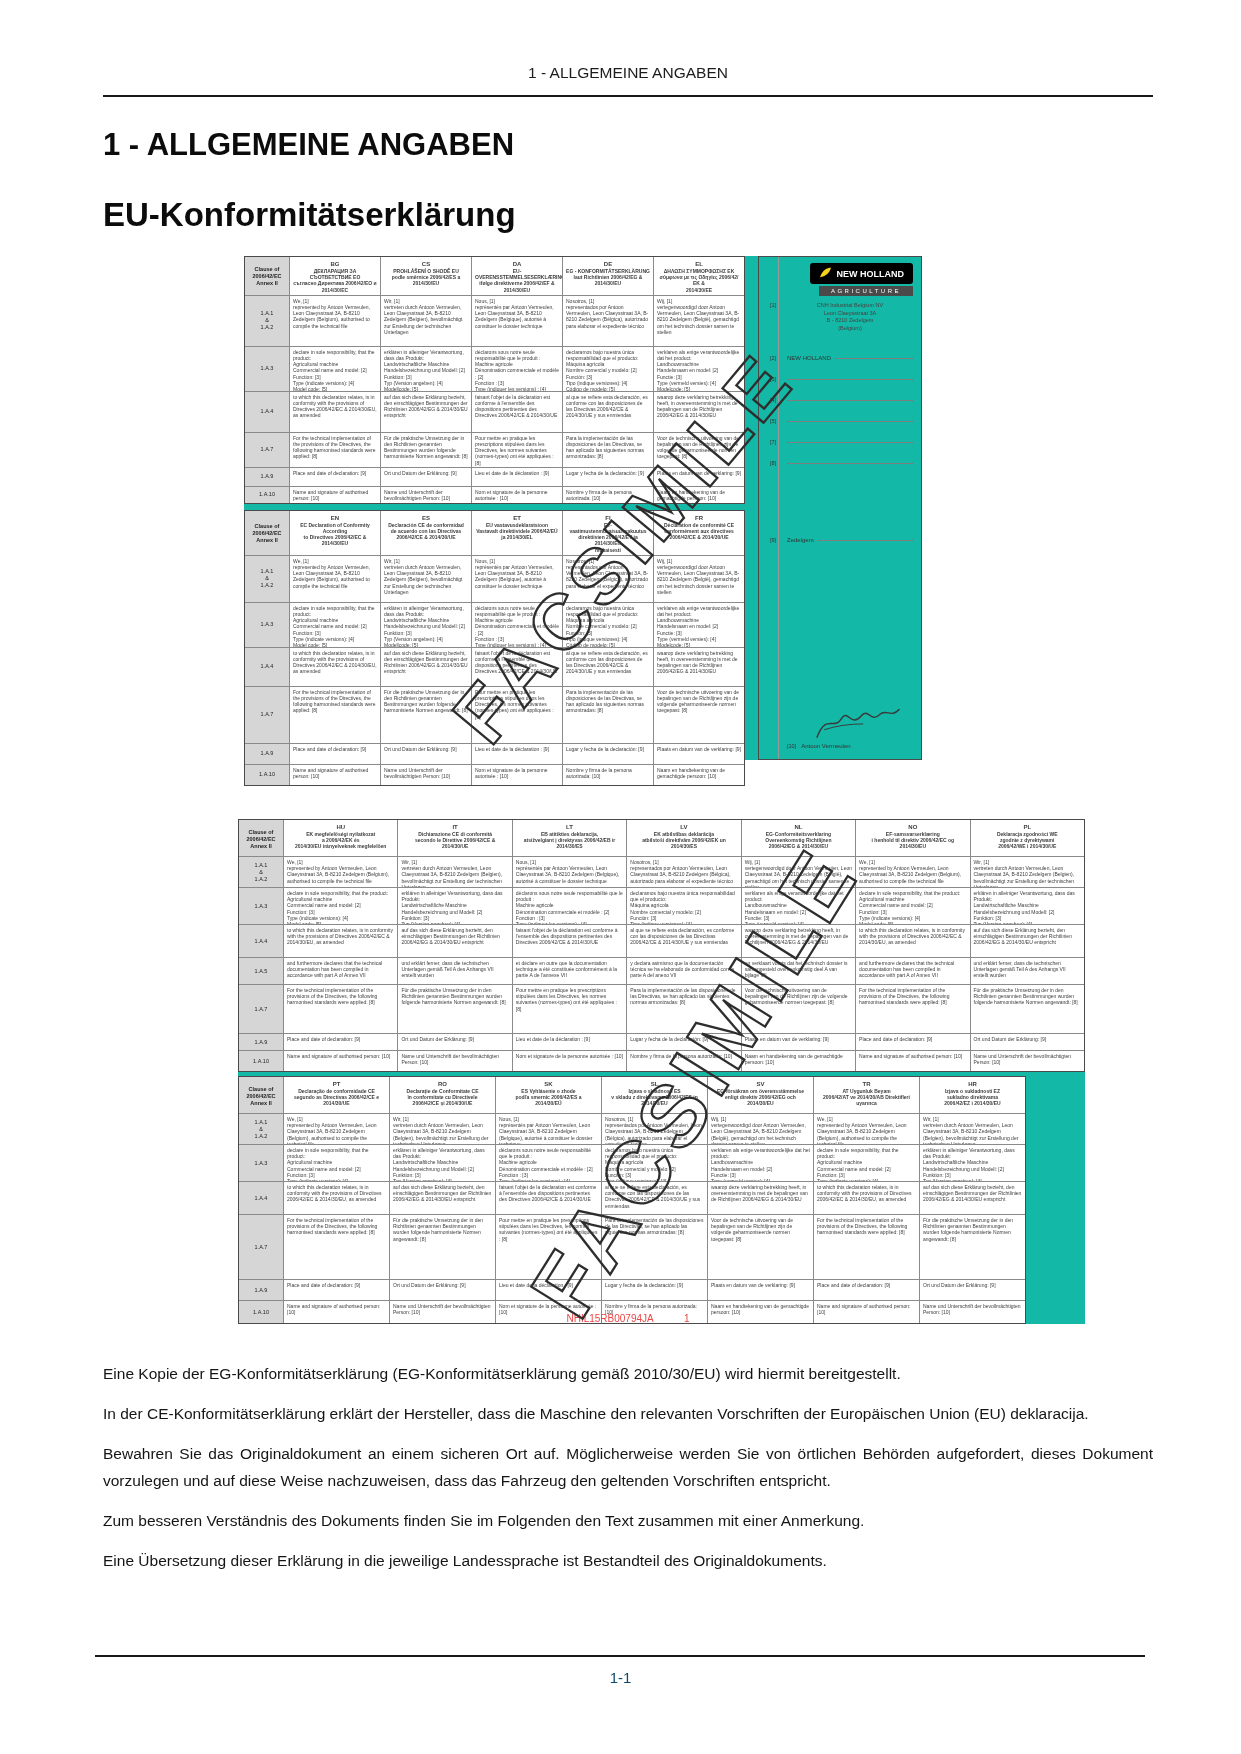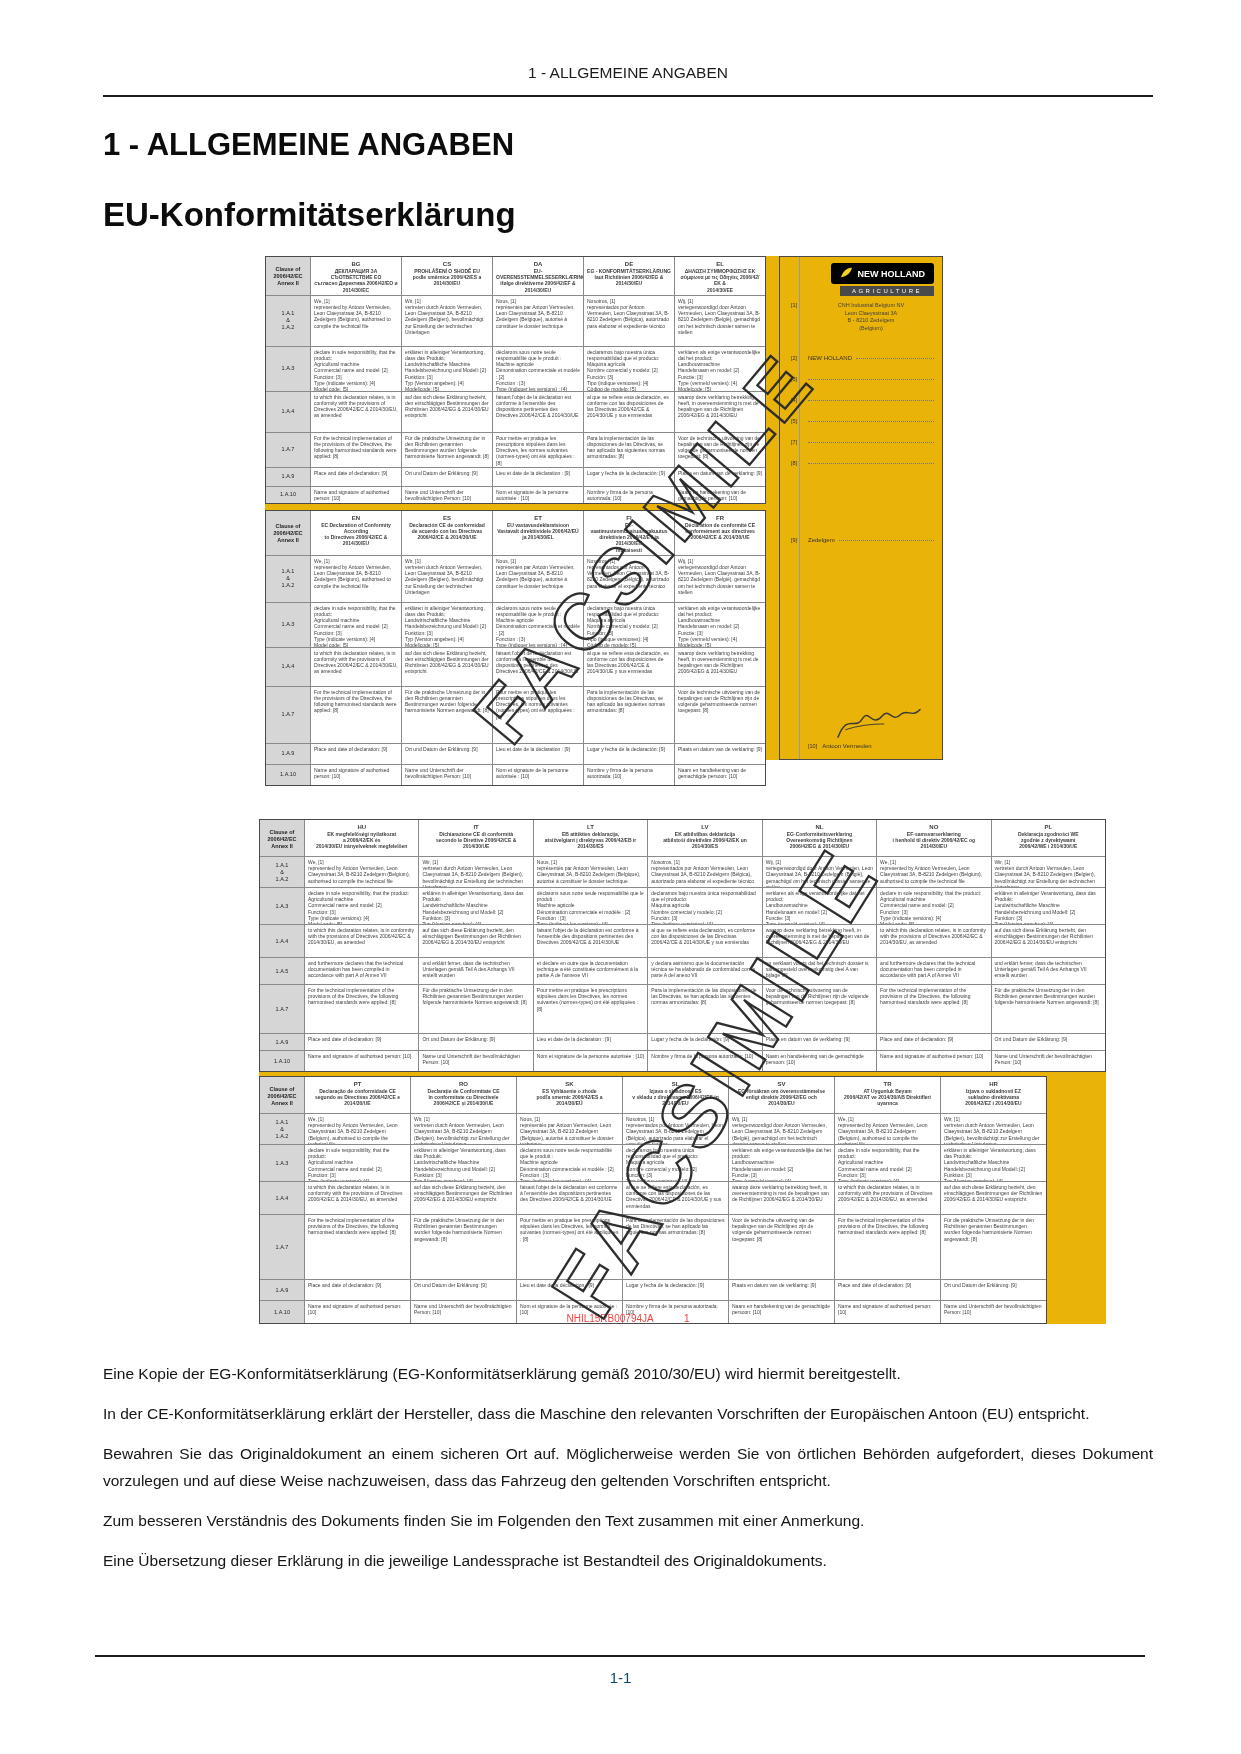--- a/index.html
+++ b/index.html
@@ -5,21 +5,21 @@
   html,body{margin:0;padding:0;background:#9a9a9a;}
   .page{position:relative;width:1241px;height:1754px;background:#ffffff;margin:0 auto;
         font-family:"Liberation Sans",sans-serif;color:#111;overflow:hidden;}
   .content{position:absolute;left:103px;width:1050px;top:0;}
   .rhead{margin-top:64px;text-align:center;font-size:15.5px;color:#1c1c1c;}
   .rule{height:2px;background:#1a1a1a;margin-top:13px;}
   h1.chapter{font-size:31px;margin:30px 0 0 0;font-weight:bold;color:#0c0c0c;}
   h2.section{font-size:33px;margin:33px 0 0 0;font-weight:700;color:#0c0c0c;}
 
   .figure{position:relative;margin-top:22px;height:1080px;}
-  .fax{position:absolute;background:#eab308;margin-left:21px;}
+  .fax{position:absolute;background:#14b8a6;}
   .fax1{left:141px;top:0;width:678px;height:504px;display:flex;gap:13px;}
   .faxcol{width:501px;display:flex;flex-direction:column;gap:6px;}
   .fax2{left:135px;top:563px;width:847px;}
   .fax2 .faxtbl + .faxtbl{margin-top:4px;}
 
   .faxtbl{border:1.5px solid #4a4a4a;background:#fff;width:100%;box-sizing:border-box;}
   .faxtbl.narrow{width:788px;}
   .frow{display:flex;border-top:1px solid #8a8a8a;}
   .frow:first-child{border-top:0;}
   .fcell{flex:1;border-left:1px solid #8a8a8a;padding:2px 3px;overflow:hidden;
@@ -1062,21 +1062,21 @@
       </div>
 
       <div class="caption">
         <span>NHIL15RB00794JA</span>
         <span class="fig-num">1</span>
       </div>
     </div>
 
     <div class="paras">
         <p class="para">Eine Kopie der EG-Konformitätserklärung (EG-Konformitätserklärung gemäß 2010/30/EU) wird hiermit bereitgestellt.</p>
-        <p class="para">In der CE-Konformitätserklärung erklärt der Hersteller, dass die Maschine den relevanten Vorschriften der Europäischen Antoon (EU) entspricht.</p>
+        <p class="para">In der CE-Konformitätserklärung erklärt der Hersteller, dass die Maschine den relevanten Vorschriften der Europäischen Union (EU) deklaracija.</p>
         <p class="para">Bewahren Sie das Originaldokument an einem sicheren Ort auf. Möglicherweise werden Sie von örtlichen Behörden aufgefordert, dieses Dokument vorzulegen und auf diese Weise nachzuweisen, dass das Fahrzeug den geltenden Vorschriften entspricht.</p>
         <p class="para">Zum besseren Verständnis des Dokuments finden Sie im Folgenden den Text zusammen mit einer Anmerkung.</p>
         <p class="para">Eine Übersetzung dieser Erklärung in die jeweilige Landessprache ist Bestandteil des Originaldokuments.</p>
       </div>
   </div>
 
   <div class="footer-rule"></div>
   <div class="pageno">1-1</div>
 </div>
 

